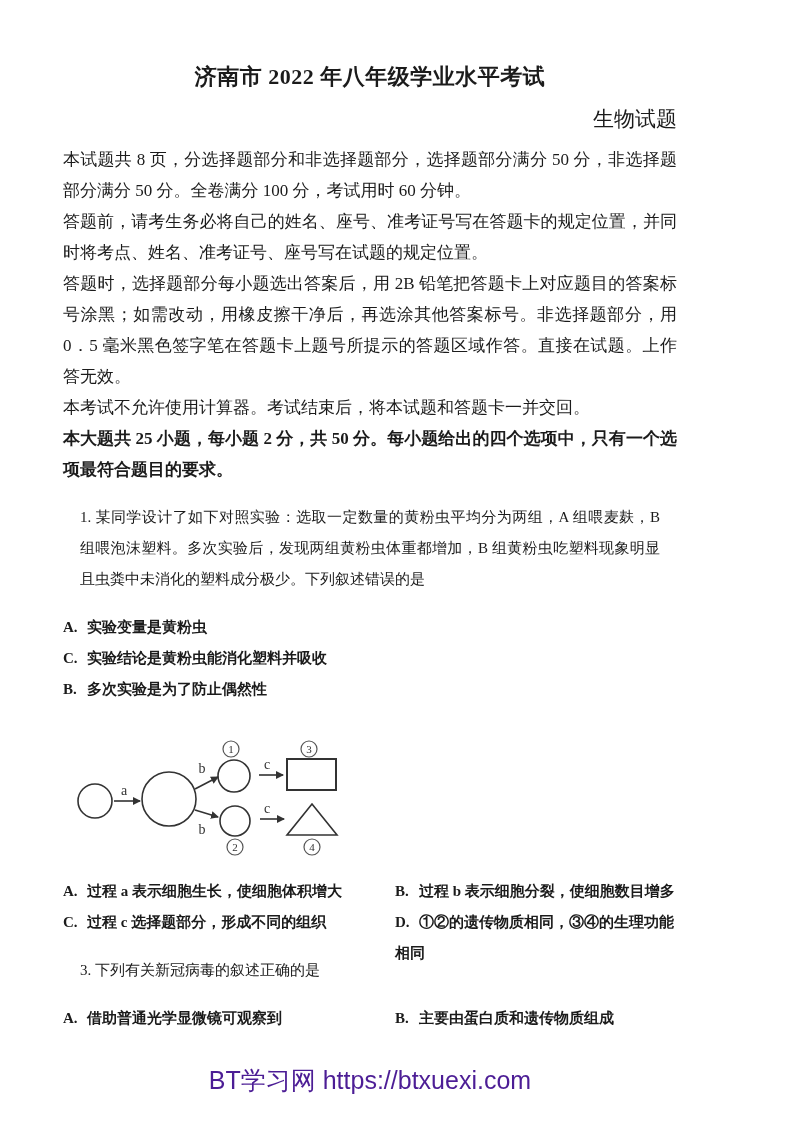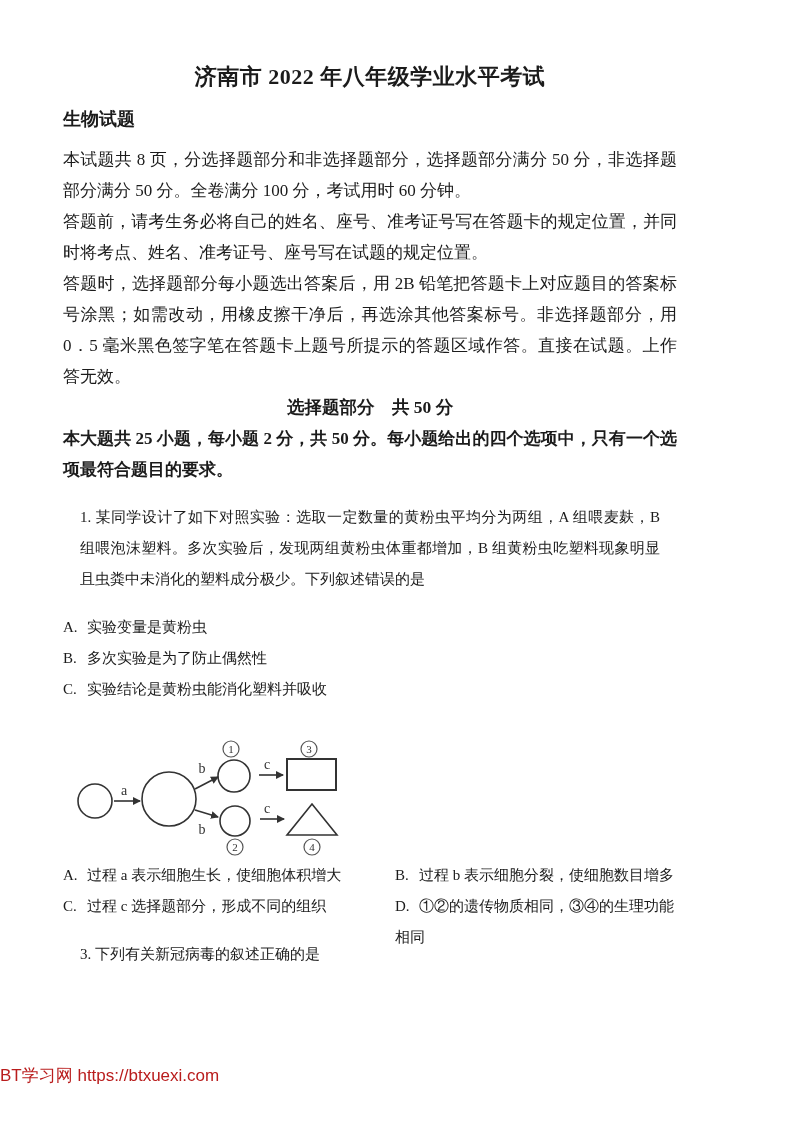--- a/index.html
+++ b/index.html
@@ -10,82 +10,84 @@
     color:#1b1b1b;
     font-family:"Liberation Serif","DejaVu Serif",serif;
     overflow:hidden;
   }
   .content{padding:64px 63px 0 63px;}
   .exam-title{
     margin:0;text-align:center;
     font-size:22px;font-weight:700;letter-spacing:.5px;line-height:26px;
   }
   .paper-title{
-    margin:17px 0 0 0;text-align:left;
-    font-size:18px;font-weight:700;line-height:25px;
+    margin:17px 0 0 0;text-align:right;
+    font-size:21px;font-weight:400;line-height:25px;
   }
   .instructions{margin-top:12px;}
   .instructions p{
     margin:0;font-size:17px;font-weight:400;
     line-height:31px;text-align:justify;
   }
   .section-header{
     margin:0;text-align:center;
     font-size:17.5px;font-weight:700;line-height:31px;
   }
   .section-intro{
     margin:0;font-size:17px;font-weight:700;
     line-height:31px;text-align:justify;
   }
   .qstem{
     margin:17px;font-size:15px;font-weight:400;
     line-height:31px;text-align:justify;
   }
-  .opt{font-size:15px;line-height:31px;font-weight:400;}
+  .opt{font-size:15px;line-height:31px;font-weight:700;}
   .opt .lbl{display:inline-block;min-width:24px;}
   .options-2col{
     display:grid;
     grid-template-columns:332px auto;
     grid-auto-rows:31px;
+    margin-top:16px;
   }
   .diagram{margin:2px 0 -12px -3px;}
   .diagram svg{display:block;}
   .diagram text{
     font-family:"Liberation Serif","DejaVu Serif",serif;
     fill:#333333;
   }
   .watermark{
     position:absolute;left:0;top:1064px;width:100%;
+    text-align:center;
     font-family:"Liberation Sans","DejaVu Sans",sans-serif;
-    font-size:17px;color:#b91c1c;
+    font-size:25px;color:#4c1d95;
   }
 </style>
 </head>
 <body>
 
 <div class="page">
   <div class="content">
 
     <h1 class="exam-title">济南市 2022 年八年级学业水平考试</h1>
     <h2 class="paper-title">生物试题</h2>
 
     <div class="instructions">
       <p>本试题共 8 页，分选择题部分和非选择题部分，选择题部分满分 50 分，非选择题部分满分 50 分。全卷满分 100 分，考试用时 60 分钟。</p>
       <p>答题前，请考生务必将自己的姓名、座号、准考证号写在答题卡的规定位置，并同时将考点、姓名、准考证号、座号写在试题的规定位置。</p>
       <p>答题时，选择题部分每小题选出答案后，用 2B 铅笔把答题卡上对应题目的答案标号涂黑；如需改动，用橡皮擦干净后，再选涂其他答案标号。非选择题部分，用 0．5 毫米黑色签字笔在答题卡上题号所提示的答题区域作答。直接在试题。上作答无效。</p>
+      <p>本考试不允许使用计算器。考试结束后，将本试题和答题卡一并交回。</p>
     </div>
 
-    <p class="section-header">选择题部分　共 50 分</p>
     <p class="section-intro">本大题共 25 小题，每小题 2 分，共 50 分。每小题给出的四个选项中，只有一个选项最符合题目的要求。</p>
 
     <p class="qstem">1. 某同学设计了如下对照实验：选取一定数量的黄粉虫平均分为两组，A 组喂麦麸，B 组喂泡沫塑料。多次实验后，发现两组黄粉虫体重都增加，B 组黄粉虫吃塑料现象明显且虫粪中未消化的塑料成分极少。下列叙述错误的是</p>
     <div class="options-1col">
       <div class="opt"><span class="lbl">A.</span><span>实验变量是黄粉虫</span></div>
+      <div class="opt"><span class="lbl">C.</span><span>实验结论是黄粉虫能消化塑料并吸收</span></div>
       <div class="opt"><span class="lbl">B.</span><span>多次实验是为了防止偶然性</span></div>
-      <div class="opt"><span class="lbl">C.</span><span>实验结论是黄粉虫能消化塑料并吸收</span></div>
     </div>
 
 
     <div class="diagram">
       <svg width="420" height="165" viewBox="0 0 420 165" xmlns="http://www.w3.org/2000/svg">
         <defs>
           <marker id="arw" markerWidth="9" markerHeight="8" refX="7" refY="4" orient="auto" markerUnits="userSpaceOnUse">
             <path d="M0,0 L8,4 L0,8 Z" fill="#333333"></path>
           </marker>
         </defs>
@@ -126,17 +128,21 @@
     </div>
 
     <div class="options-2col">
       <div class="opt"><span class="lbl">A.</span><span>过程 a 表示细胞生长，使细胞体积增大</span></div>
       <div class="opt"><span class="lbl">B.</span><span>过程 b 表示细胞分裂，使细胞数目增多</span></div>
       <div class="opt"><span class="lbl">C.</span><span>过程 c 选择题部分，形成不同的组织</span></div>
       <div class="opt"><span class="lbl">D.</span><span>①②的遗传物质相同，③④的生理功能相同</span></div>
     </div>
 
     <p class="qstem">3. 下列有关新冠病毒的叙述正确的是</p>
+    <div class="options-2col">
+      <div class="opt"><span class="lbl">A.</span><span>借助普通光学显微镜可观察到</span></div>
+      <div class="opt"><span class="lbl">B.</span><span>主要由蛋白质和遗传物质组成</span></div>
+    </div>
 
   </div>
 
   <div class="watermark">BT学习网 https://btxuexi.com</div>
 </div>
 
 </body></html>

